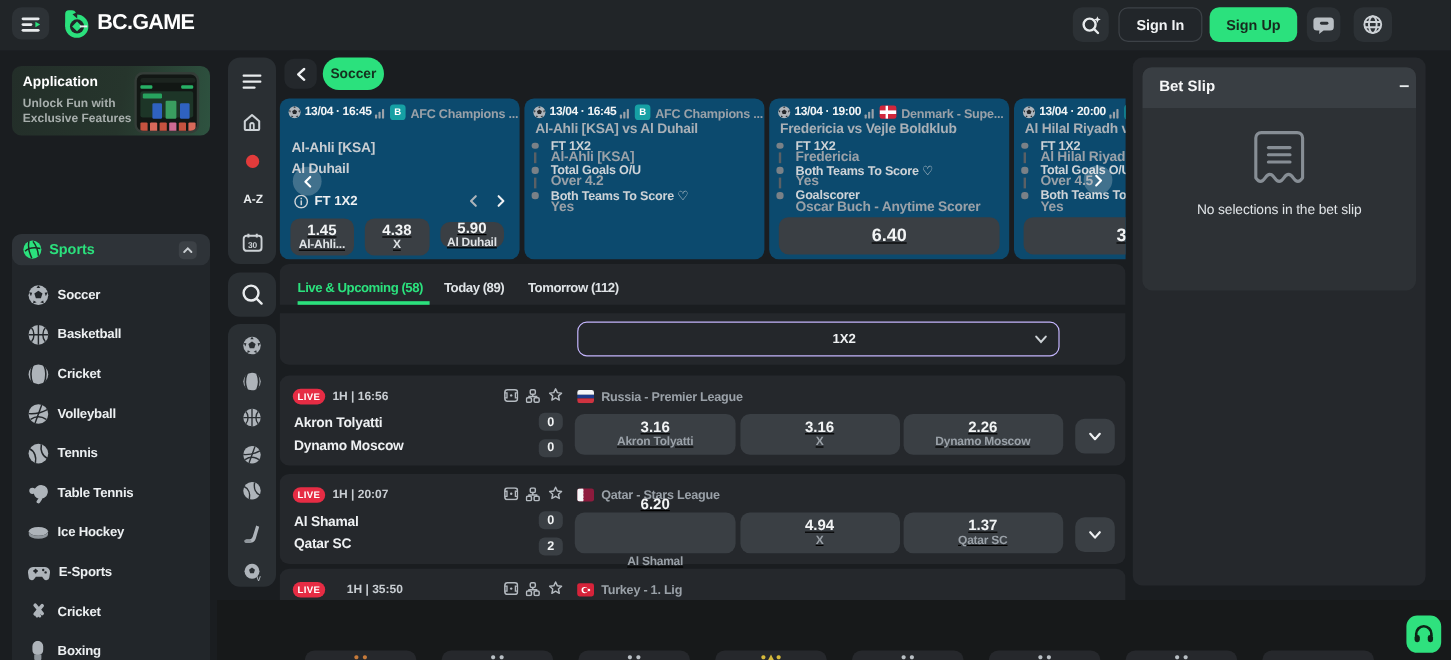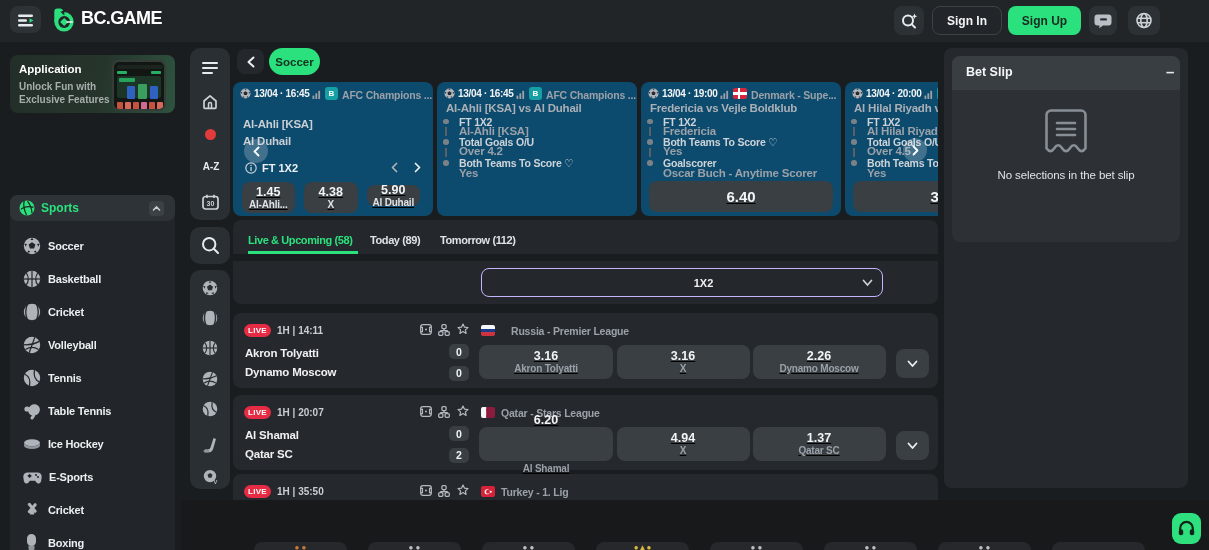--- a/index.html
+++ b/index.html
@@ -506,21 +506,21 @@
     <div class="abs" style="left:248px;top:7.5px;width:402px;height:29px;border:1px solid #c4b5fd;border-radius:8px;display:flex;align-items:center;justify-content:center;color:#eef0f2;font-weight:700;font-size:11px;padding-left:43px;">1X2</div>
     <svg class="abs" style="left:629px;top:18px;" width="11" height="8" viewBox="0 0 11 8">
         <path d="M1.5 1.5 L5.5 6 L9.5 1.5" fill="none" stroke="#cdd2d6" stroke-width="1.7" stroke-linecap="round"></path>
       </svg>
   </div>
 
   <div id="mrows">
 
     <div class="abs" style="left:0;top:313px;width:705px;height:75px;background:#25282c;border-radius:8px;">
       <div class="live" style="left:11px;top:11px;">LIVE</div>
-      <div class="tmr" style="left:44px;top:12px;">1H | 14:11</div>
+      <div class="tmr" style="left:44px;top:12px;">1H | 16:56</div>
       <svg class="abs" style="left:186.5px;top:11px;" width="12" height="11" viewBox="0 0 12 11">
           <rect x="0.7" y="0.7" width="10.6" height="9.6" rx="2.2" fill="none" stroke="#b4bac0" stroke-width="1.25"></rect>
           <circle cx="6" cy="5.5" r="1" fill="#b4bac0"></circle>
           <path d="M0.7 3.4 h1.8 v4.2 h-1.8 M11.3 3.4 h-1.8 v4.2 h1.8" fill="none" stroke="#b4bac0" stroke-width="1.1"></path>
         </svg>
       <svg class="abs" style="left:204.5px;top:10.5px;" width="12" height="12" viewBox="0 0 12 12">
           <g fill="none" stroke="#b4bac0" stroke-width="1.25">
             <rect x="3.9" y="0.7" width="4.2" height="3.8" rx="1.1"></rect>
             <rect x="0.7" y="7.5" width="4.2" height="3.8" rx="1.1"></rect>
             <rect x="7.1" y="7.5" width="4.2" height="3.8" rx="1.1"></rect>
@@ -528,21 +528,21 @@
           </g>
         </svg>
       <svg class="abs" style="left:223.5px;top:10px;" width="12" height="12" viewBox="0 0 12 12">
           <path d="M6 1 L7.5 4.2 L11 4.6 L8.4 6.9 L9.1 10.4 L6 8.6 L2.9 10.4 L3.6 6.9 L1 4.6 L4.5 4.2 Z" fill="none" stroke="#b4bac0" stroke-width="1.2" stroke-linejoin="round"></path>
         </svg>
       <div class="abs" style="left:248px;top:12px;width:14px;height:10.5px;border-radius:2px;overflow:hidden;">
         <div style="height:3.5px;background:#f5f7f8;"></div>
           <div style="height:3.5px;background:#1d3b8b;"></div>
           <div style="height:3.5px;background:#cf3340;"></div>
       </div>
-      <div class="lgname" style="left:268px;top:12px;margin-left:10px;">Russia - Premier League</div>
+      <div class="lgname" style="left:268px;top:12px;">Russia - Premier League</div>
       <div class="team" style="left:12px;top:34px;">Akron Tolyatti</div>
       <div class="team" style="left:12px;top:52.5px;">Dynamo Moscow</div>
       <div class="chip" style="left:216px;top:31px;">0</div>
       <div class="chip" style="left:216px;top:52.5px;">0</div>
       <div class="odd" style="left:246px;top:31.5px;width:134px;height:34px;">
           <span class="v">3.16</span>
           <span class="l">Akron Tolyatti</span>
         </div>
       <div class="odd" style="left:383.5px;top:31.5px;width:133px;height:34px;">
           <span class="v">3.16</span>
@@ -603,21 +603,21 @@
         </div>
       <div class="abs" style="left:663px;top:36px;width:33px;height:29px;background:#3a3f44;border-radius:8px;display:flex;align-items:center;justify-content:center;">
         <svg width="11" height="8" viewBox="0 0 11 8">
             <path d="M1.5 1.5 L5.5 6 L9.5 1.5" fill="none" stroke="#eef0f2" stroke-width="1.8" stroke-linecap="round" stroke-linejoin="round"></path>
           </svg>
       </div>
     </div>
 
     <div class="abs" style="left:0;top:474px;width:705px;height:76px;background:#25282c;border-radius:8px;">
       <div class="live" style="left:11px;top:11px;">LIVE</div>
-      <div class="tmr" style="left:44px;top:12px;">1H | 35:50</div>
+      <div class="tmr" style="left:56px;top:12px;">1H | 35:50</div>
       <svg class="abs" style="left:186.5px;top:11px;" width="12" height="11" viewBox="0 0 12 11">
           <rect x="0.7" y="0.7" width="10.6" height="9.6" rx="2.2" fill="none" stroke="#b4bac0" stroke-width="1.25"></rect>
           <circle cx="6" cy="5.5" r="1" fill="#b4bac0"></circle>
           <path d="M0.7 3.4 h1.8 v4.2 h-1.8 M11.3 3.4 h-1.8 v4.2 h1.8" fill="none" stroke="#b4bac0" stroke-width="1.1"></path>
         </svg>
       <svg class="abs" style="left:204.5px;top:10.5px;" width="12" height="12" viewBox="0 0 12 12">
           <g fill="none" stroke="#b4bac0" stroke-width="1.25">
             <rect x="3.9" y="0.7" width="4.2" height="3.8" rx="1.1"></rect>
             <rect x="0.7" y="7.5" width="4.2" height="3.8" rx="1.1"></rect>
             <rect x="7.1" y="7.5" width="4.2" height="3.8" rx="1.1"></rect>

